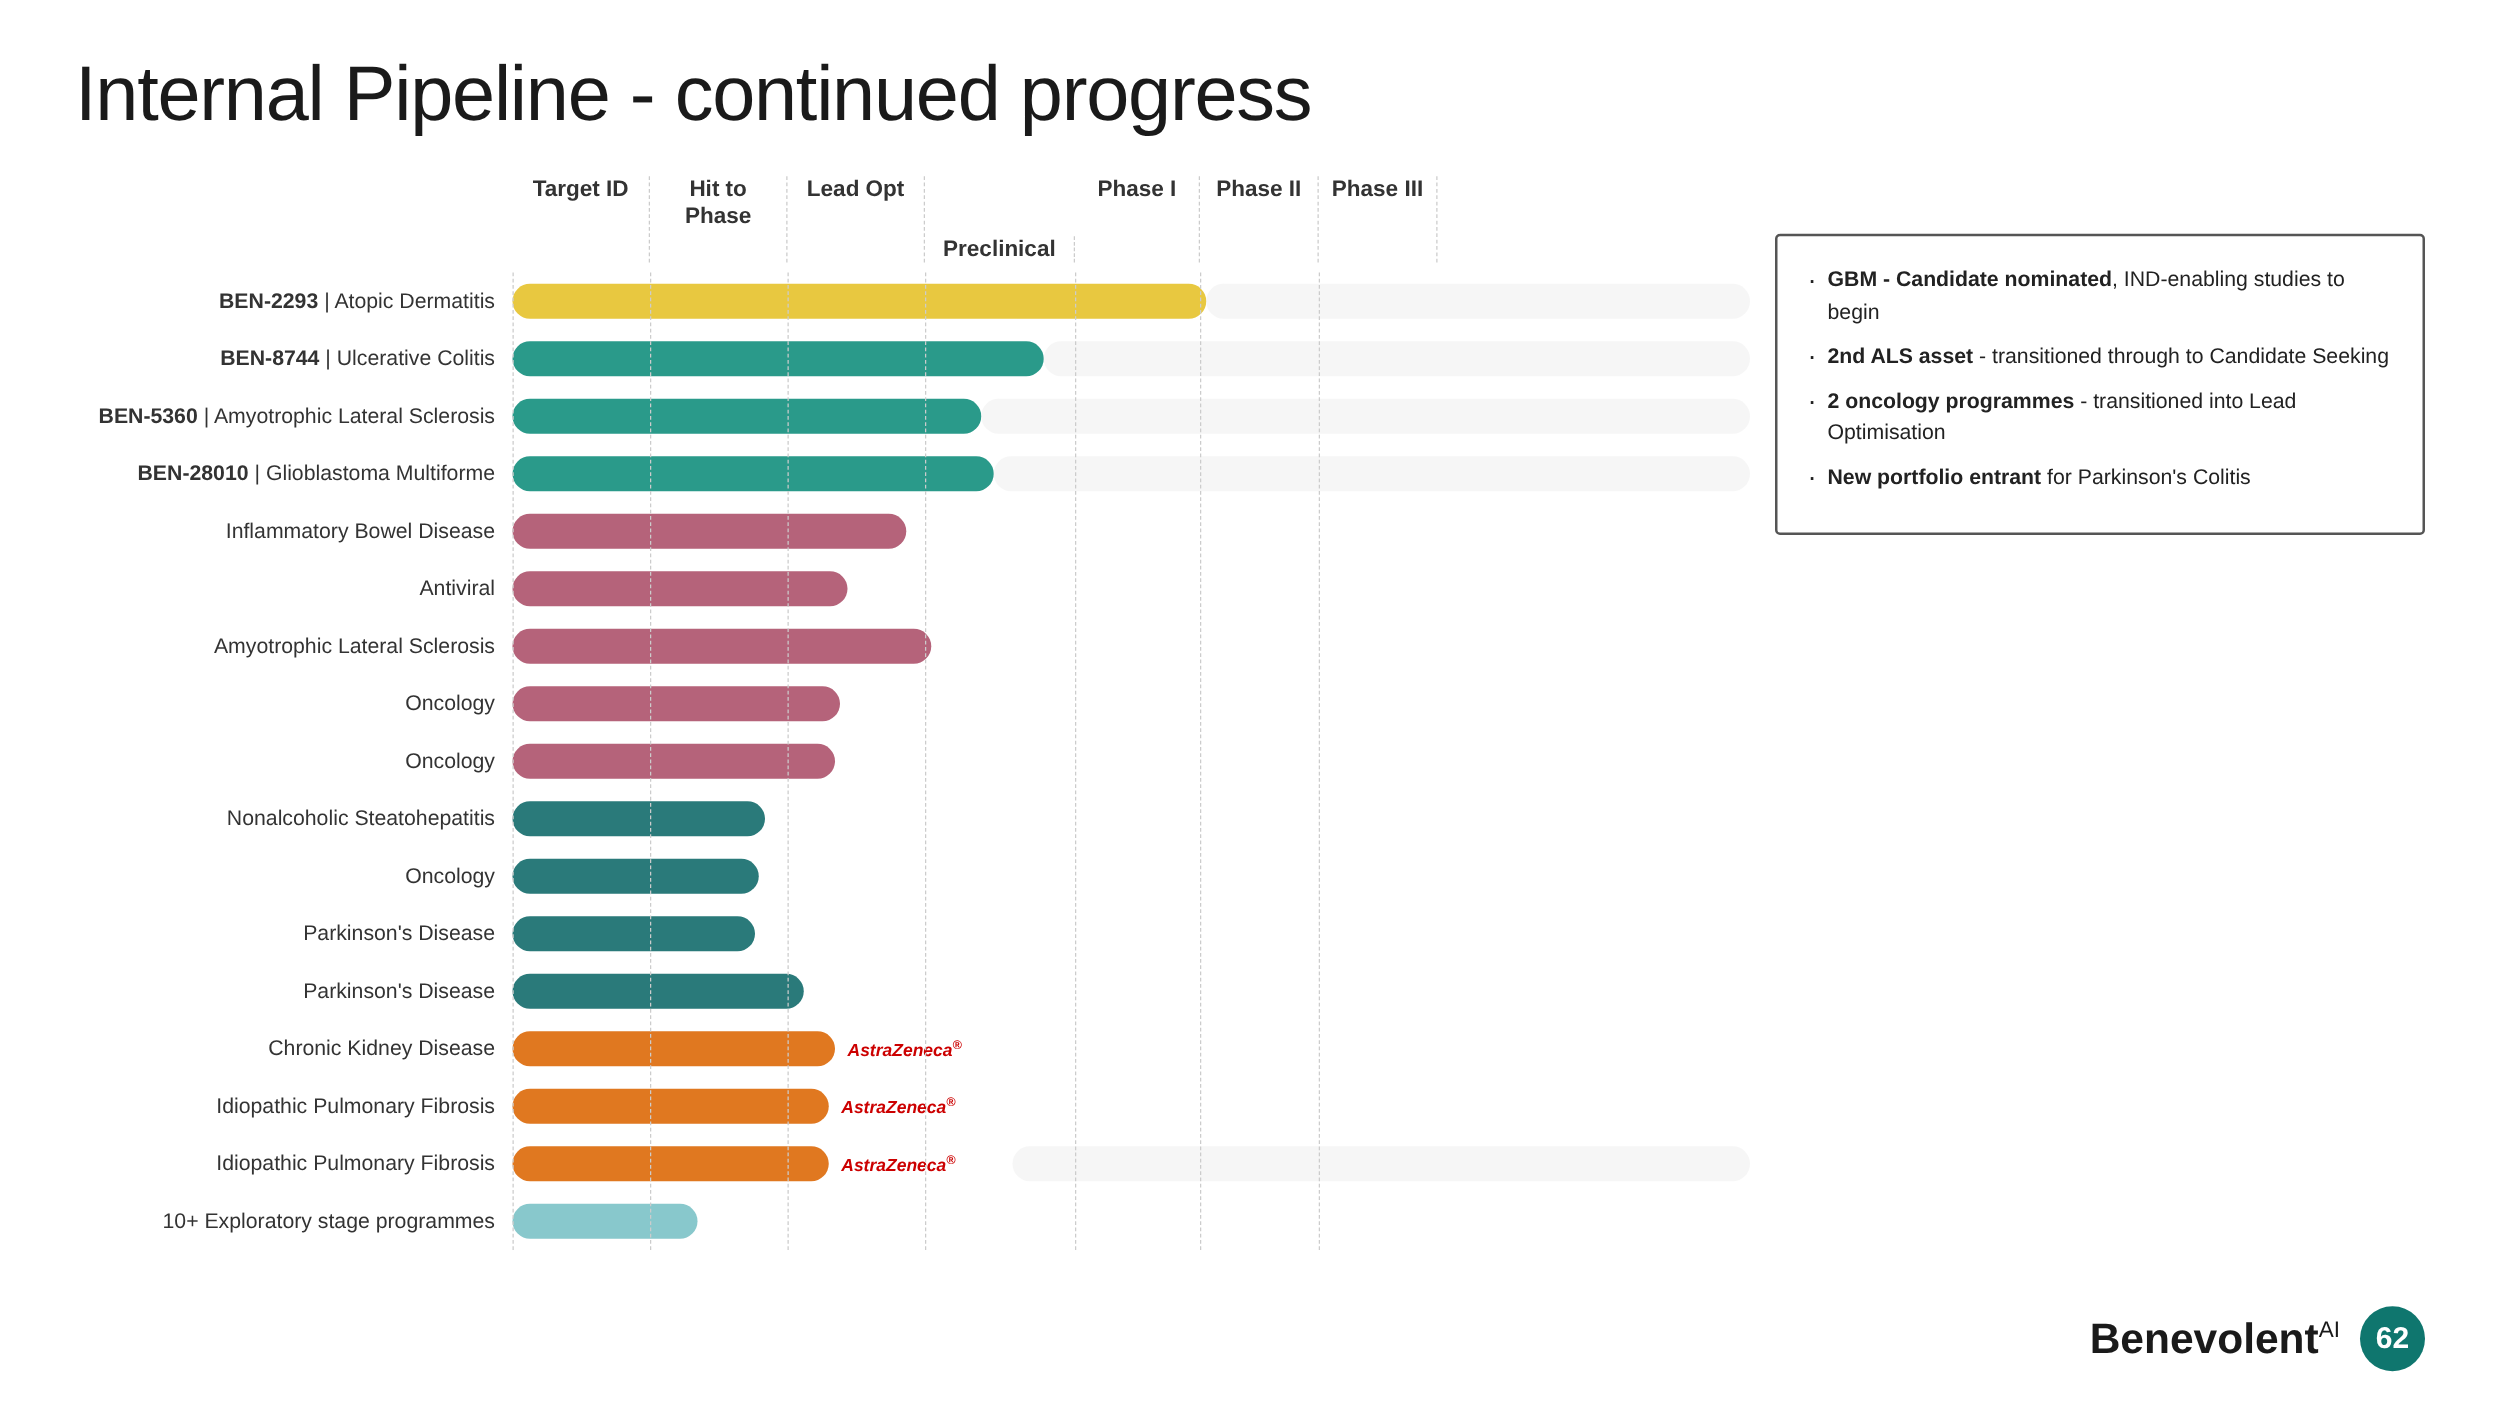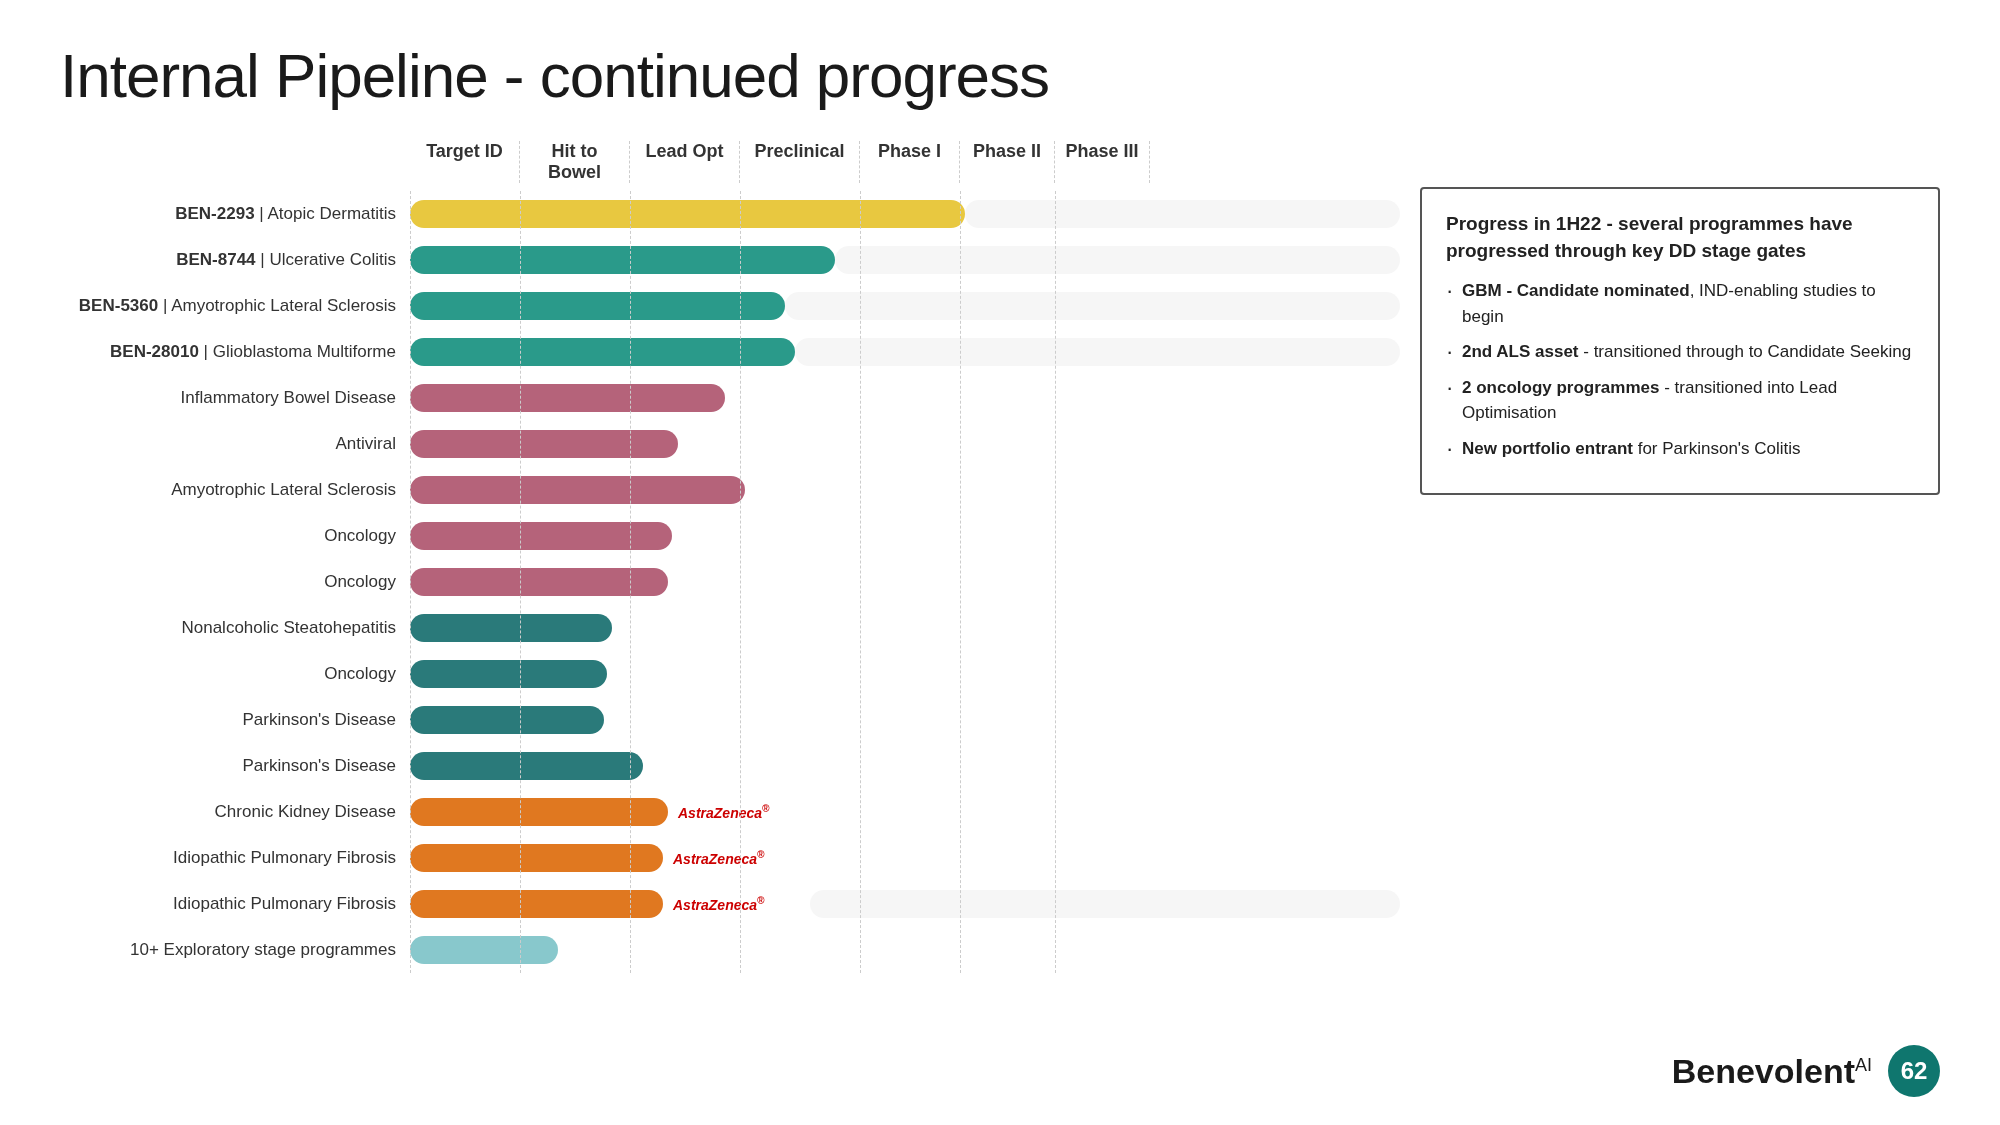--- a/index.html
+++ b/index.html
@@ -163,23 +163,23 @@
 <body>
 
 <div class="page">
   <h1 class="title">Internal Pipeline - continued progress</h1>
 
   <div class="chart-area">
     <div class="pipeline-section">
 
       <div class="col-headers">
         <div class="col-header" style="width:110px;">Target ID</div>
-        <div class="col-header" style="width:110px;">Hit to Bowel</div>
+        <div class="col-header" style="width:110px;">Hit to Phase</div>
         <div class="col-header" style="width:110px;">Lead Opt</div>
-        <div class="col-header" style="width:120px;">Preclinical</div>
+        <div class="col-header" style="width:120px;margin-top:48px;">Preclinical</div>
         <div class="col-header" style="width:100px;">Phase I</div>
         <div class="col-header" style="width:95px;">Phase II</div>
         <div class="col-header" style="width:95px;">Phase III</div>
       </div>
 
       <div style="position:relative;">
 
         <div style="position:absolute;left:350px;top:0;bottom:0;border-left:1px dashed #ccc;pointer-events:none;z-index:1;"></div>
         <div style="position:absolute;left:460px;top:0;bottom:0;border-left:1px dashed #ccc;pointer-events:none;z-index:1;"></div>
         <div style="position:absolute;left:570px;top:0;bottom:0;border-left:1px dashed #ccc;pointer-events:none;z-index:1;"></div>
@@ -312,21 +312,20 @@
           <div class="row-label">10+ Exploratory stage programmes</div>
           <div class="bar-container">
             <div class="bar bar-light-teal" style="left:0;width:148px;"></div>
           </div>
         </div>
 
       </div>
     </div>
 
     <div class="info-box">
-      <h3>Progress in 1H22 - several programmes have progressed through key DD stage gates</h3>
       <ul>
         <li>
           <span class="bold">GBM - Candidate nominated</span><span>, IND-enabling studies to begin</span>
         </li>
         <li>
           <span class="bold">2nd ALS asset</span><span> - transitioned through to Candidate Seeking</span>
         </li>
         <li>
           <span class="bold">2 oncology programmes</span><span> - transitioned into Lead Optimisation</span>
         </li>

